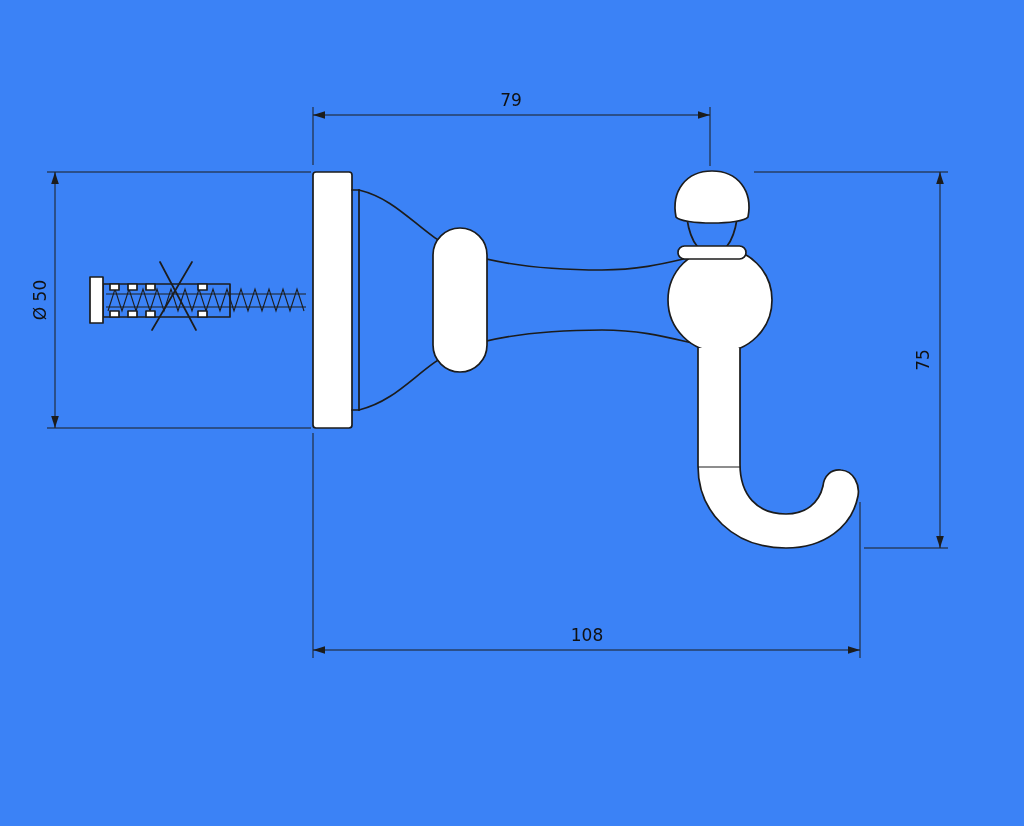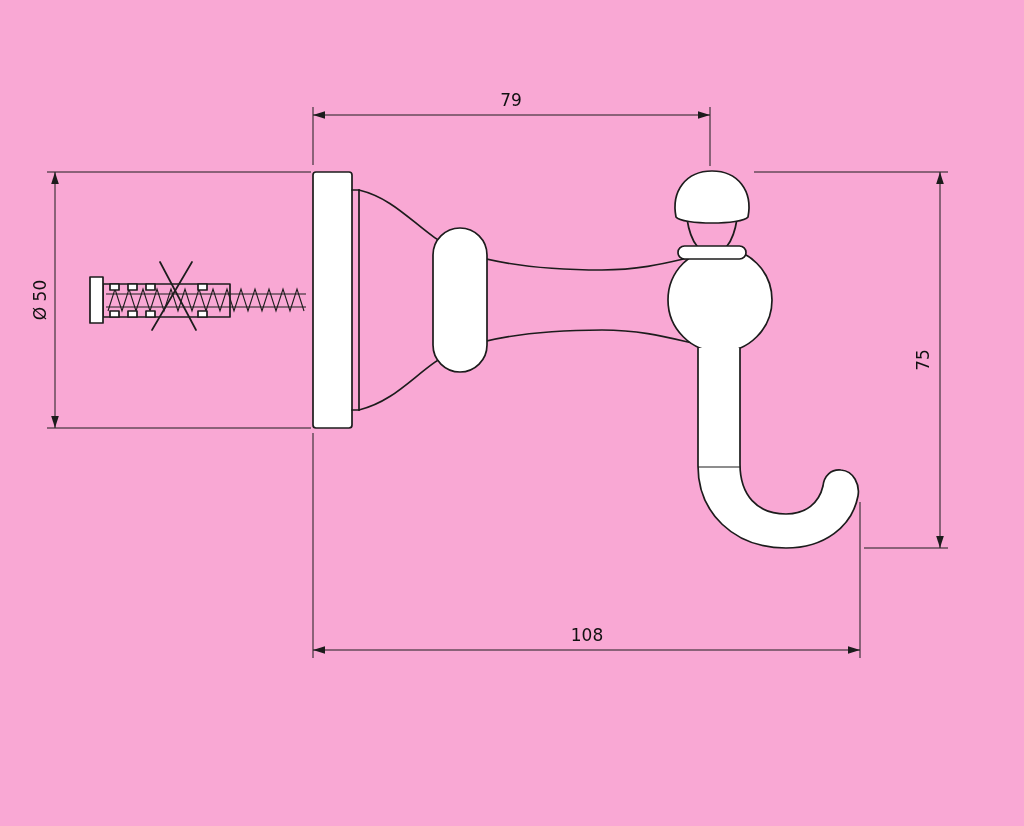--- a/index.html
+++ b/index.html
@@ -4,21 +4,21 @@
 <style>
   html, body {
     margin: 0;
     padding: 0;
     background: #ffffff;
   }
   .stage {
     position: relative;
     width: 1024px;
     height: 826px;
-    background: #f9a8d4;
+    background: #3b82f6;
     overflow: hidden;
   }
   svg { display: block; }
 
   
   .obj {
     stroke: #1c1c1c;
     stroke-width: 1.7;
     fill: none;
     stroke-linejoin: round;

